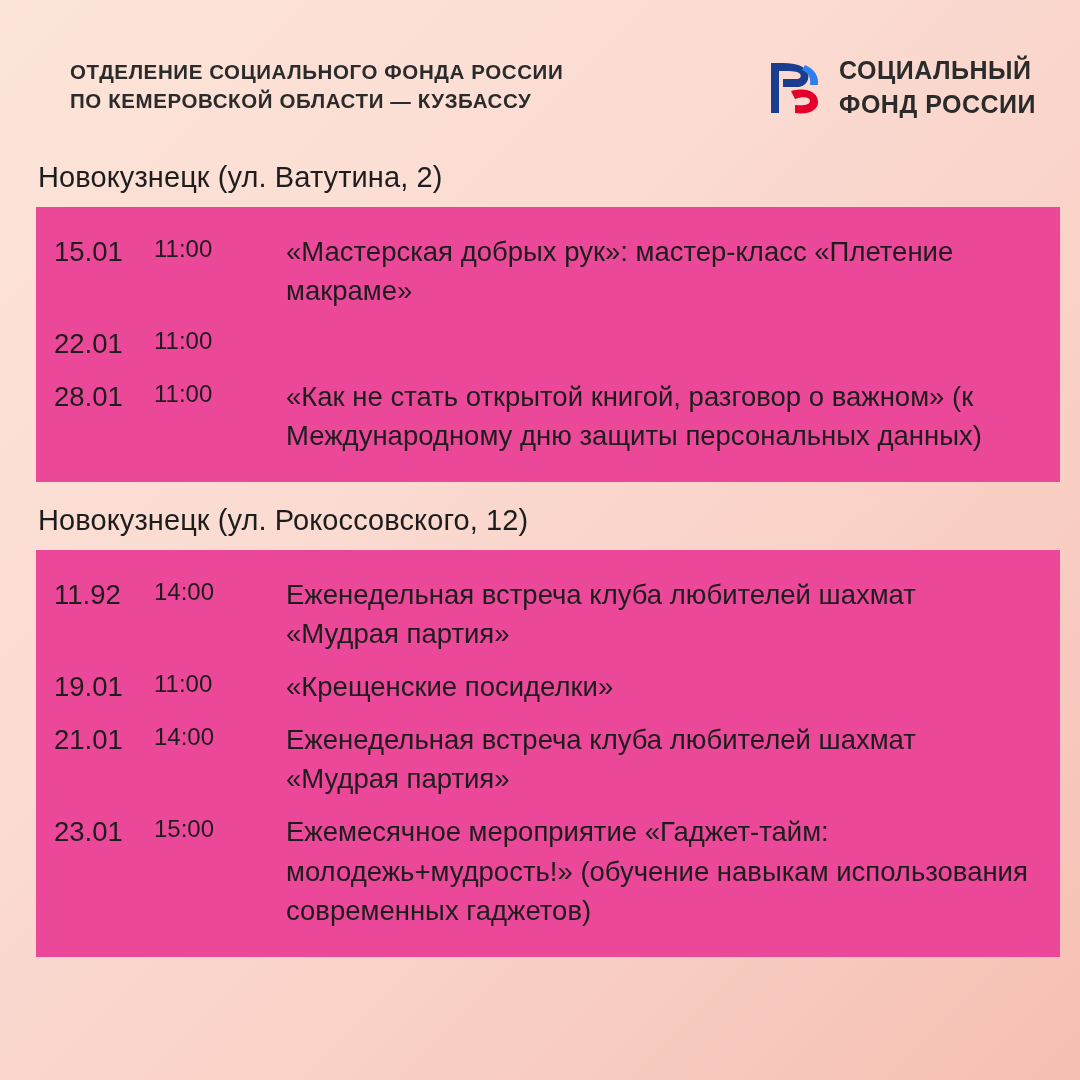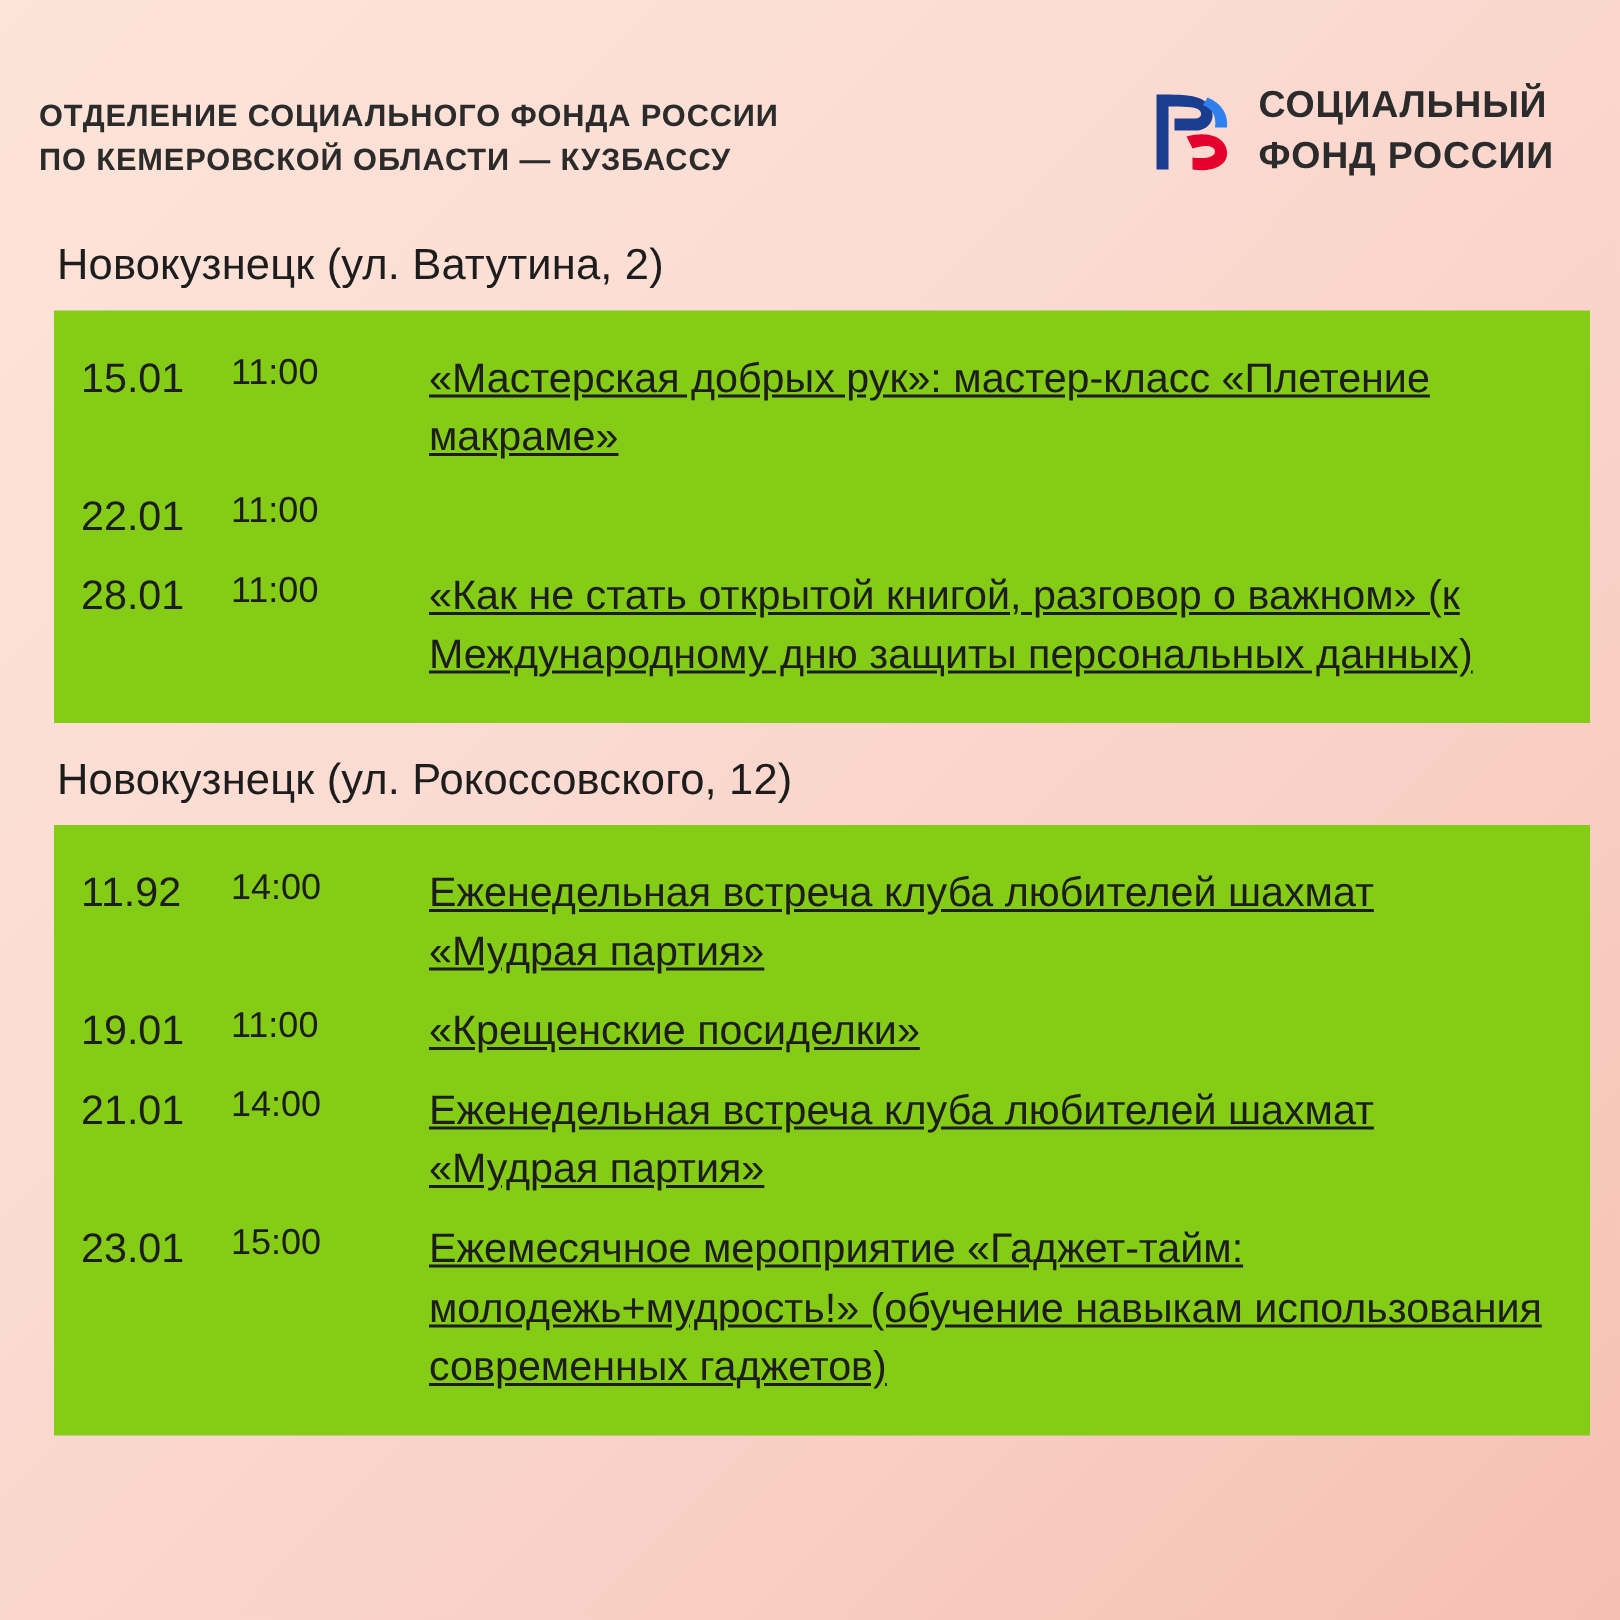--- a/index.html
+++ b/index.html
@@ -15,23 +15,23 @@
     position: relative;
   }
   .page {
     position: absolute;
     inset: 0;
   }
 
   
   .header {
     display: flex;
-    align-items: flex-end;
+    align-items: center;
     justify-content: space-between;
-    padding: 52px 44px 0 26px;
+    padding: 52px 44px 0 70px;
   }
   .org-title {
     font-size: 20.5px;
     font-weight: bold;
     letter-spacing: 0.6px;
     line-height: 1.38;
     color: #2b2b2b;
     text-transform: uppercase;
   }
   .org-title div { white-space: nowrap; }
@@ -64,21 +64,21 @@
   .section-title {
     font-size: 29px;
     color: #1d1d1d;
     padding-left: 2px;
     margin-bottom: 13px;
     letter-spacing: 0.1px;
   }
   .section + .section { margin-top: 22px; }
 
   .table {
-    background: #84cc16;
+    background: #ec4899;
     padding: 18px 0 20px 0;
   }
   .row {
     display: flex;
     align-items: flex-start;
     padding: 7px 24px 7px 18px;
   }
   .cell-date {
     flex: 0 0 100px;
     font-size: 27.5px;
@@ -91,21 +91,20 @@
     font-size: 24px;
     color: #1d1d1d;
     line-height: 1.42;
     white-space: nowrap;
   }
   .cell-title {
     flex: 1 1 auto;
     font-size: 27.5px;
     color: #1d1d1d;
     line-height: 1.42;
-    text-decoration: underline;
   }
 </style>
 </head>
 <body>
 
 <div class="page">
 
   <div class="header">
     <div class="org-title">
       <div>ОТДЕЛЕНИЕ СОЦИАЛЬНОГО ФОНДА РОССИИ</div>

